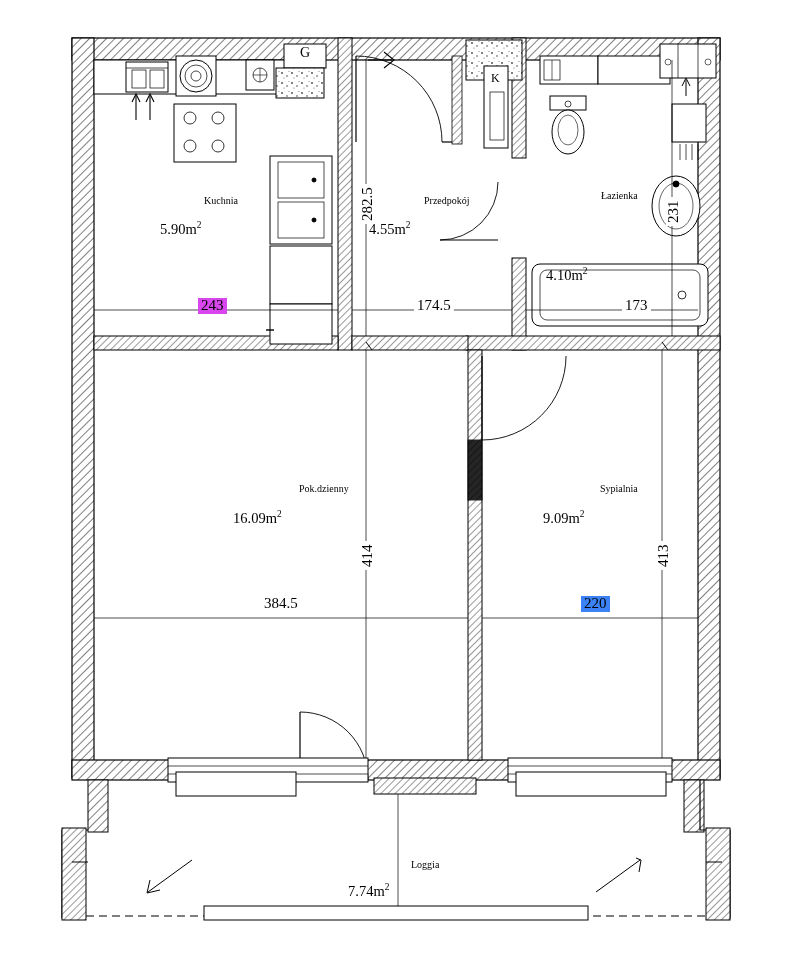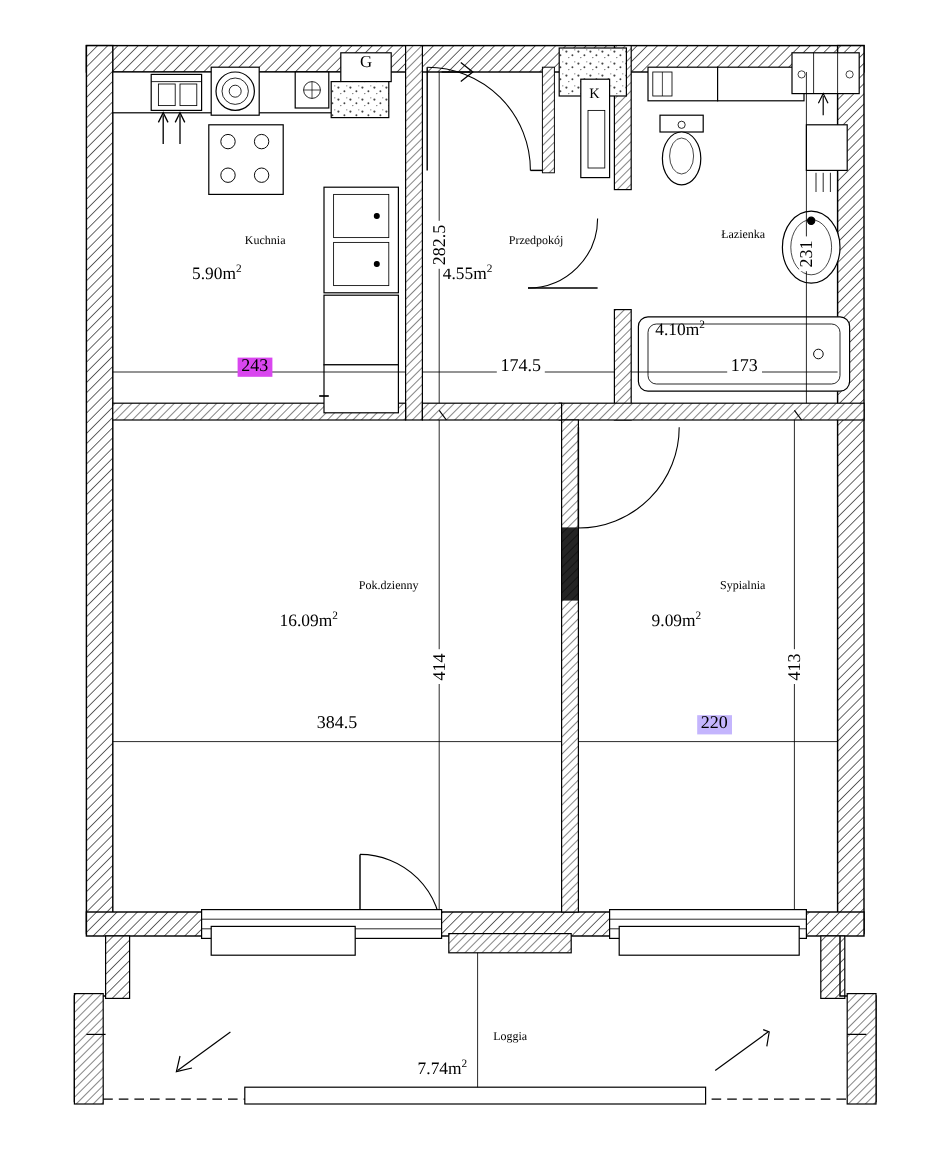--- a/index.html
+++ b/index.html
@@ -275,23 +275,23 @@
     <span>9.09</span><span>m</span><sup class="m2">2</sup>
   </div>
 
   <div class="lbl room-name" style="left:411px; top:860px;text-align:center;">Loggia</div>
   <div class="lbl room-area" style="left:348px; top:883px;">
     <span>7.74</span><span>m</span><sup class="m2">2</sup>
   </div>
 
   <div class="lbl dim" style="left:198px; top:298px; background:#d946ef; padding:0 3px;">243</div>
   <div class="lbl dim" style="left:414px; top:298px; background:#fff; padding:0 3px;">174.5</div>
-  <div class="lbl dim" style="left:606px; top:298px; background:#fff; padding:0 3px;text-align:center;">173</div>
+  <div class="lbl dim" style="left:622px; top:298px; background:#fff; padding:0 3px;text-align:center;">173</div>
   <div class="lbl dim" style="left:261px; top:596px; background:#fff; padding:0 3px;">384.5</div>
-  <div class="lbl dim" style="left:581px; top:596px; background:#c4b5fd; padding:0 3px;">220</div>
+  <div class="lbl dim" style="left:581px; top:596px; background:#3b82f6; padding:0 3px;">220</div>
 
   <div class="lbl dim dim-v" style="left:360px; top:224px; background:#fff; padding:0 3px;">282.5</div>
   <div class="lbl dim dim-v" style="left:666px; top:226px; background:#fff; padding:0 3px;">231</div>
   <div class="lbl dim dim-v" style="left:360px; top:570px; background:#fff; padding:0 3px;">414</div>
   <div class="lbl dim dim-v" style="left:656px; top:570px; background:#fff; padding:0 3px;">413</div>
 
   <div class="lbl" style="left:300px; top:46px; font-size:14px;">G</div>
   <div class="lbl" style="left:491px; top:72px; font-size:12px;">K</div>
 
 </div>

